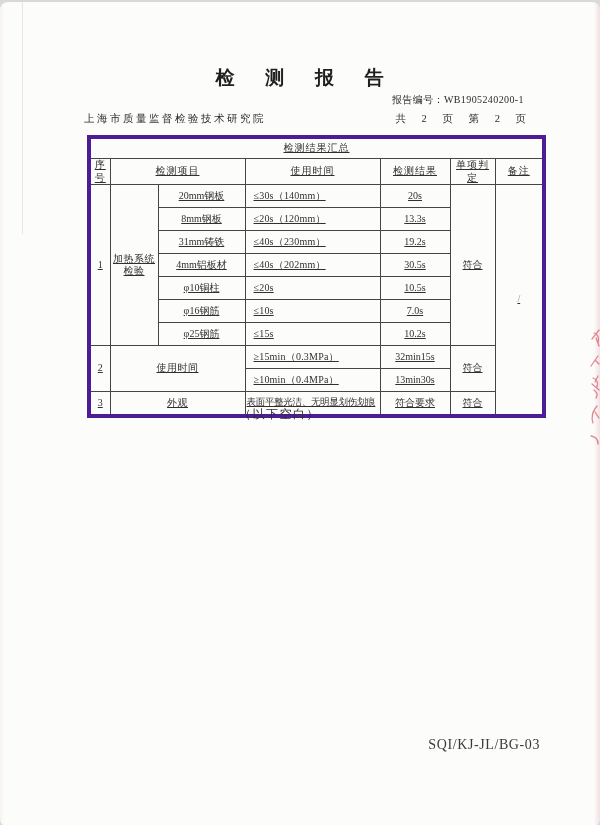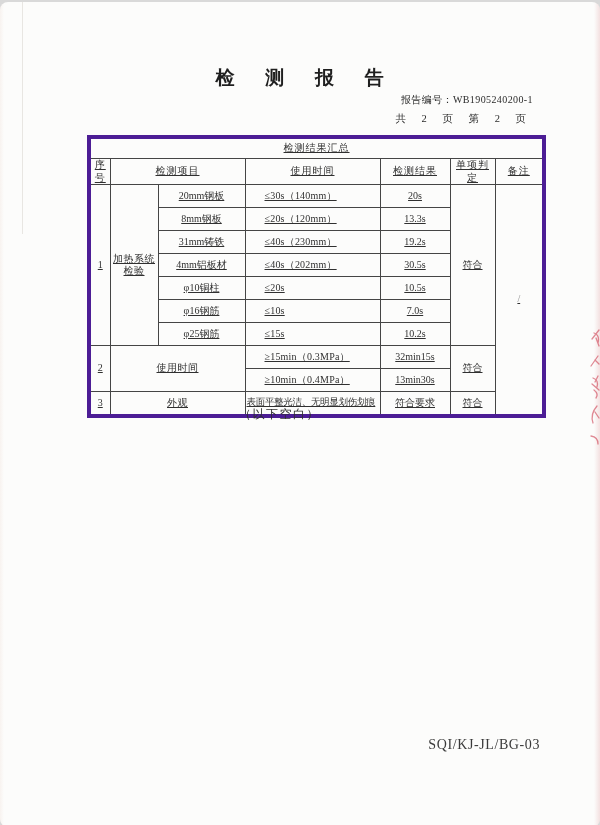--- a/index.html
+++ b/index.html
@@ -14,21 +14,21 @@
   .edge-tint-left{position:absolute;top:0;left:0;bottom:0;width:4px;
     background:linear-gradient(to right,rgba(235,215,205,0.25),rgba(235,215,205,0));pointer-events:none;}
   .fold-line{position:absolute;left:22px;top:0;height:232px;width:1px;background:rgba(195,190,180,0.35);}
   .red-stamp{position:absolute;left:584px;top:322px;opacity:0.62;filter:blur(0.3px);}
 
   .doc-title{
     position:absolute;top:63px;left:0;width:612px;text-align:center;
     font-size:19px;font-weight:bold;letter-spacing:13px;color:#1f1f1f;
   }
   .report-no{
-    position:absolute;top:91px;right:67px;font-size:10px;color:#2b2b2b;letter-spacing:0.4px;
+    position:absolute;top:91px;right:76px;font-size:10px;color:#2b2b2b;letter-spacing:0.4px;
   }
   .org-name{
     position:absolute;top:110px;left:84px;font-size:10.5px;letter-spacing:2.5px;color:#2b2b2b;
   }
   .page-info{
     position:absolute;top:110px;right:70px;font-size:10.5px;letter-spacing:4px;word-spacing:5px;color:#2b2b2b;
   }
 
   table.result-table{
     position:absolute;left:87px;top:133px;width:458px;
@@ -37,21 +37,21 @@
     font-size:10px;color:#303030;text-decoration:underline;
   }
   .result-table td{
     border:1px solid #454545;
     text-align:center;vertical-align:middle;
     height:22px;padding:0 2px;line-height:1.25;
     overflow:hidden;
   }
   .result-table td.t-title{height:19px;letter-spacing:1px;}
   .result-table tr.hdr td{height:21px;letter-spacing:1px;}
-  .result-table td.req{text-align:left;padding-left:19px;letter-spacing:0.2px;}
+  .result-table td.req{text-align:left;padding-left:8px;letter-spacing:0.2px;}
   .result-table td.req-tight{text-align:left;padding:0 1px;font-size:9.5px;letter-spacing:-0.3px;white-space:nowrap;}
   .result-table td.item-cell{letter-spacing:0.5px;}
   .result-table td.remark-cell{color:#8d8d8d;font-size:10px;}
 
   .below-blank{
     position:absolute;top:404px;left:239px;font-size:12px;letter-spacing:1.5px;color:#2e2e2e;
   }
   .footer-code{
     position:absolute;top:735px;right:60px;font-size:14px;letter-spacing:0.6px;color:#3a3a3a;
   }
@@ -62,20 +62,21 @@
 <div class="page">
 
   <div class="edge-tint-left"></div>
   <div class="edge-tint-right"></div>
   <div class="fold-line"></div>
 
   <div class="doc-title">检 测 报 告</div>
 
   <div class="report-no"><span>报告编号：</span><span>WB1905240200-1</span></div>
 
+  <div class="org-name">上海市质量监督检验技术研究院</div>
   <div class="page-info">共 2 页 第 2 页</div>
 
   <table class="result-table">
     <colgroup>
       <col style="width:21px">
         <col style="width:48px">
         <col style="width:87px">
       <col style="width:135px">
         <col style="width:70px">
         <col style="width:45px">

